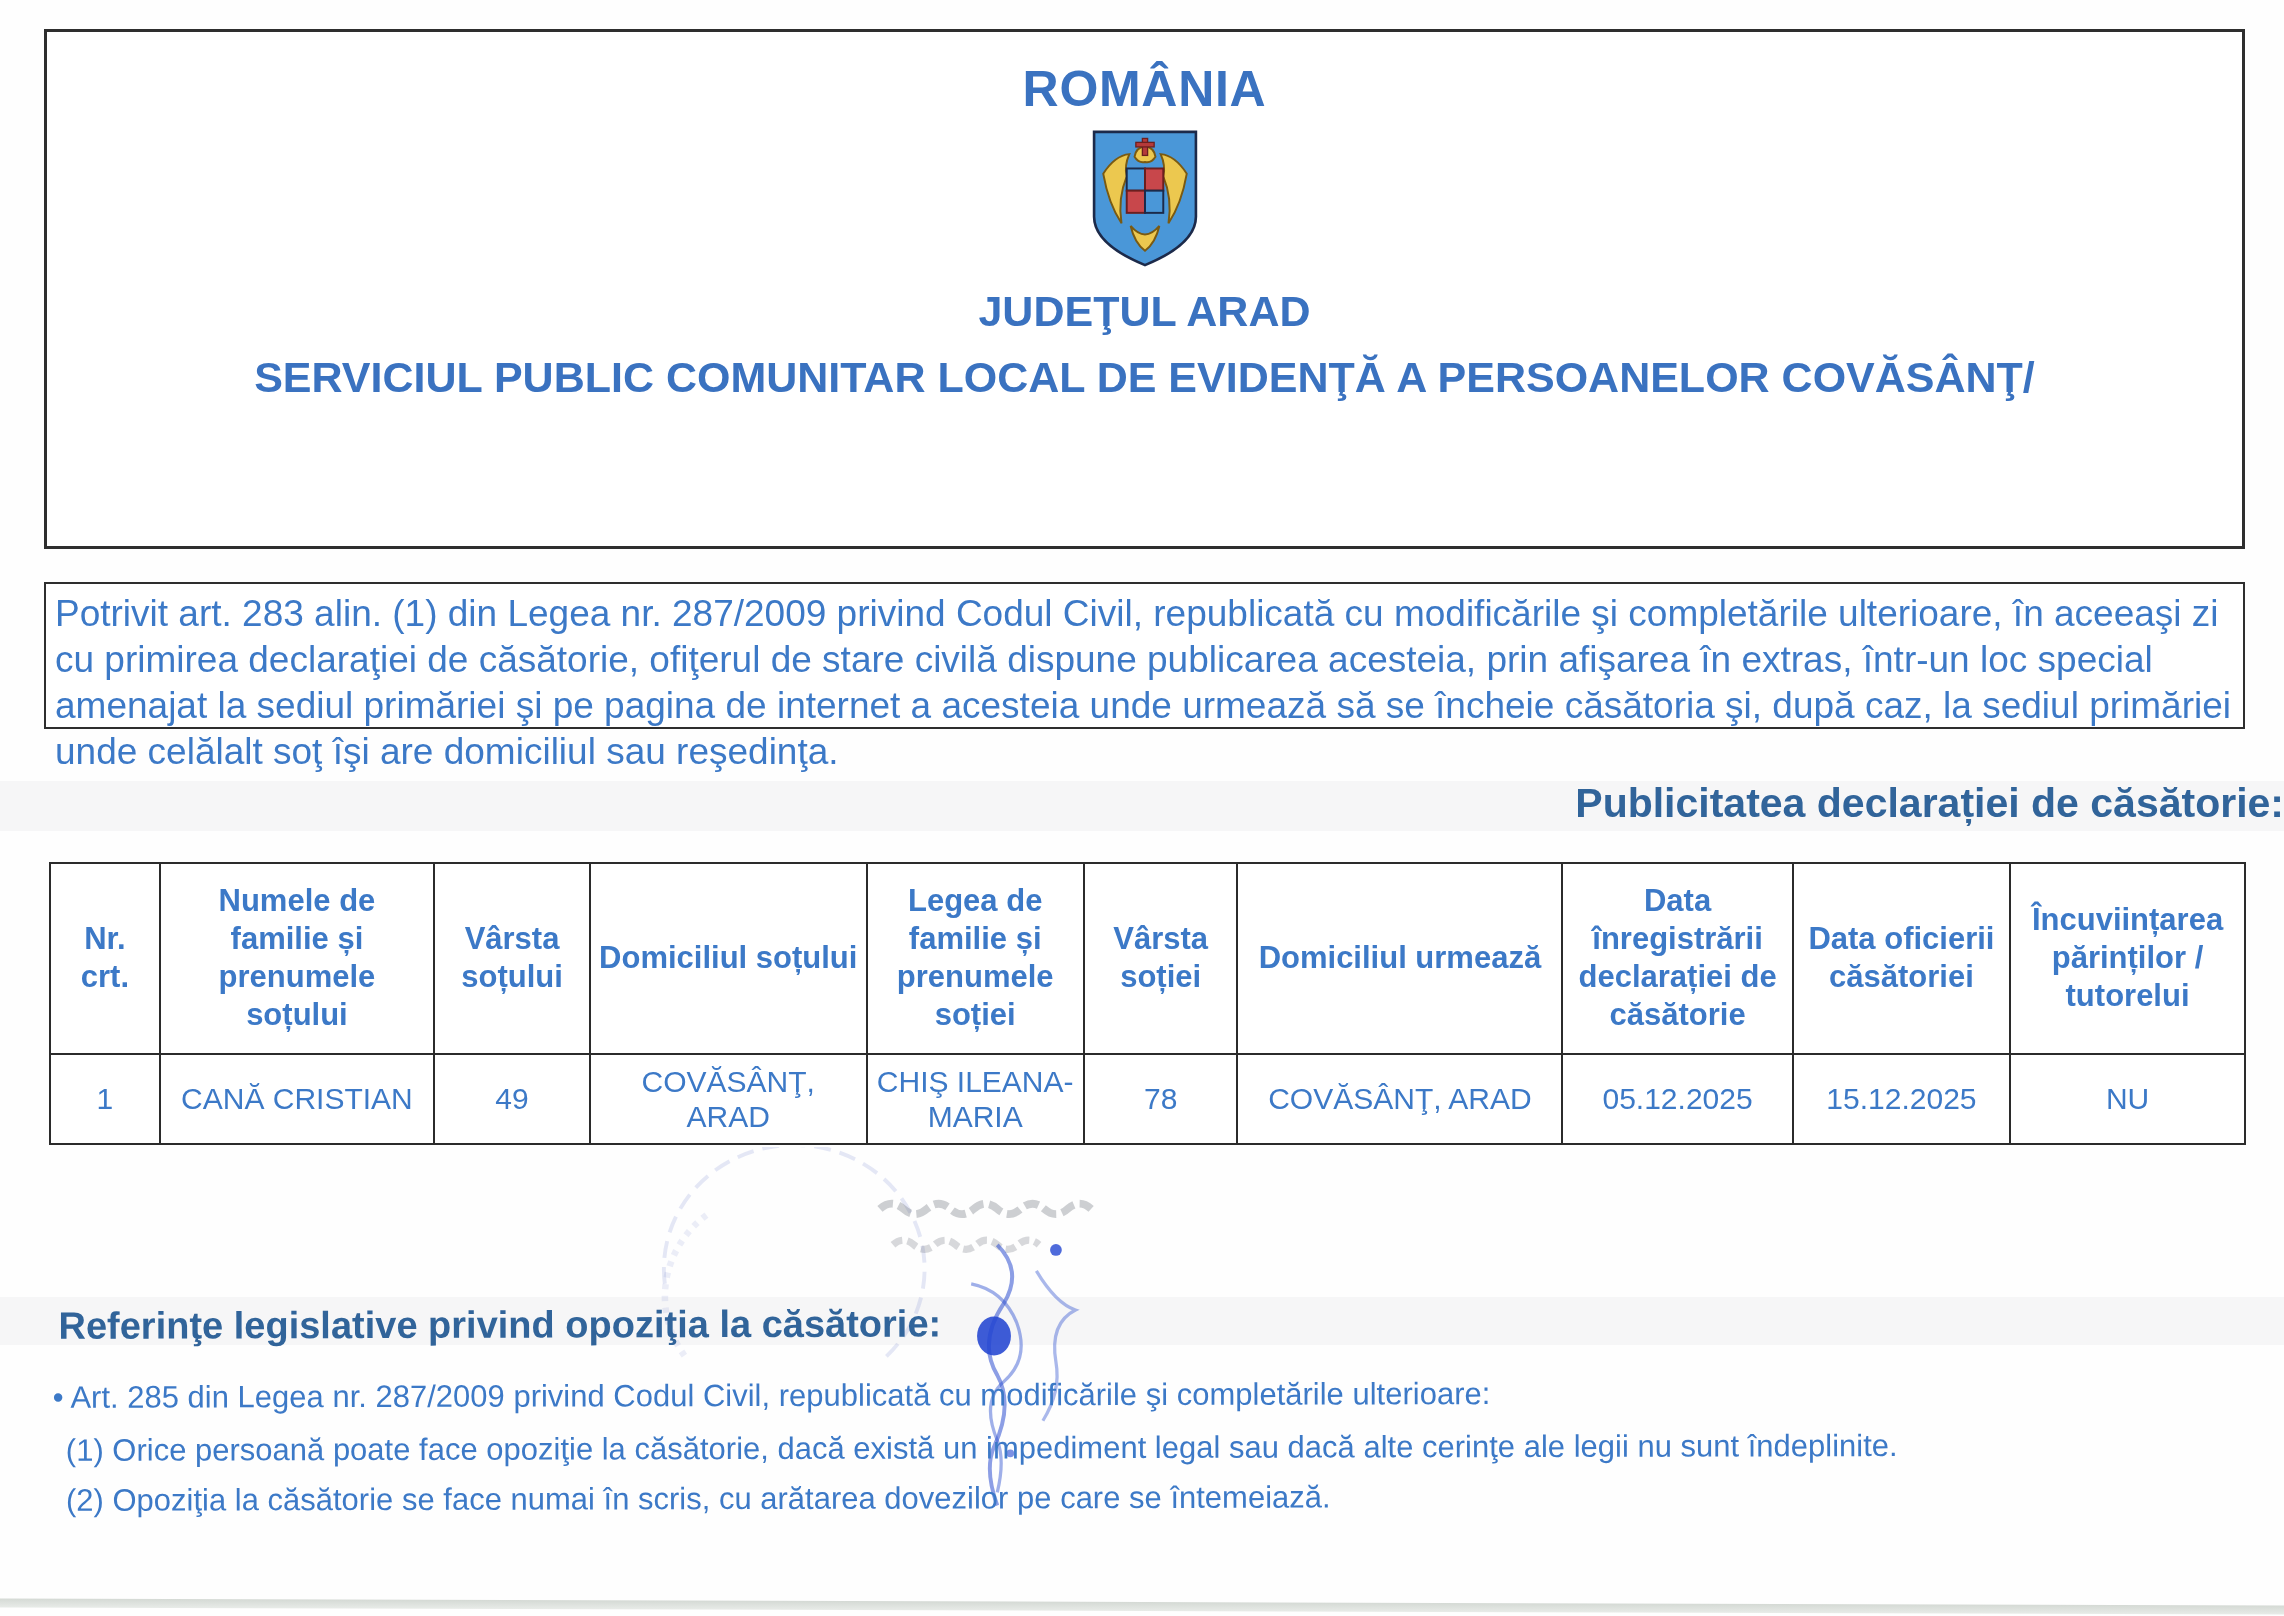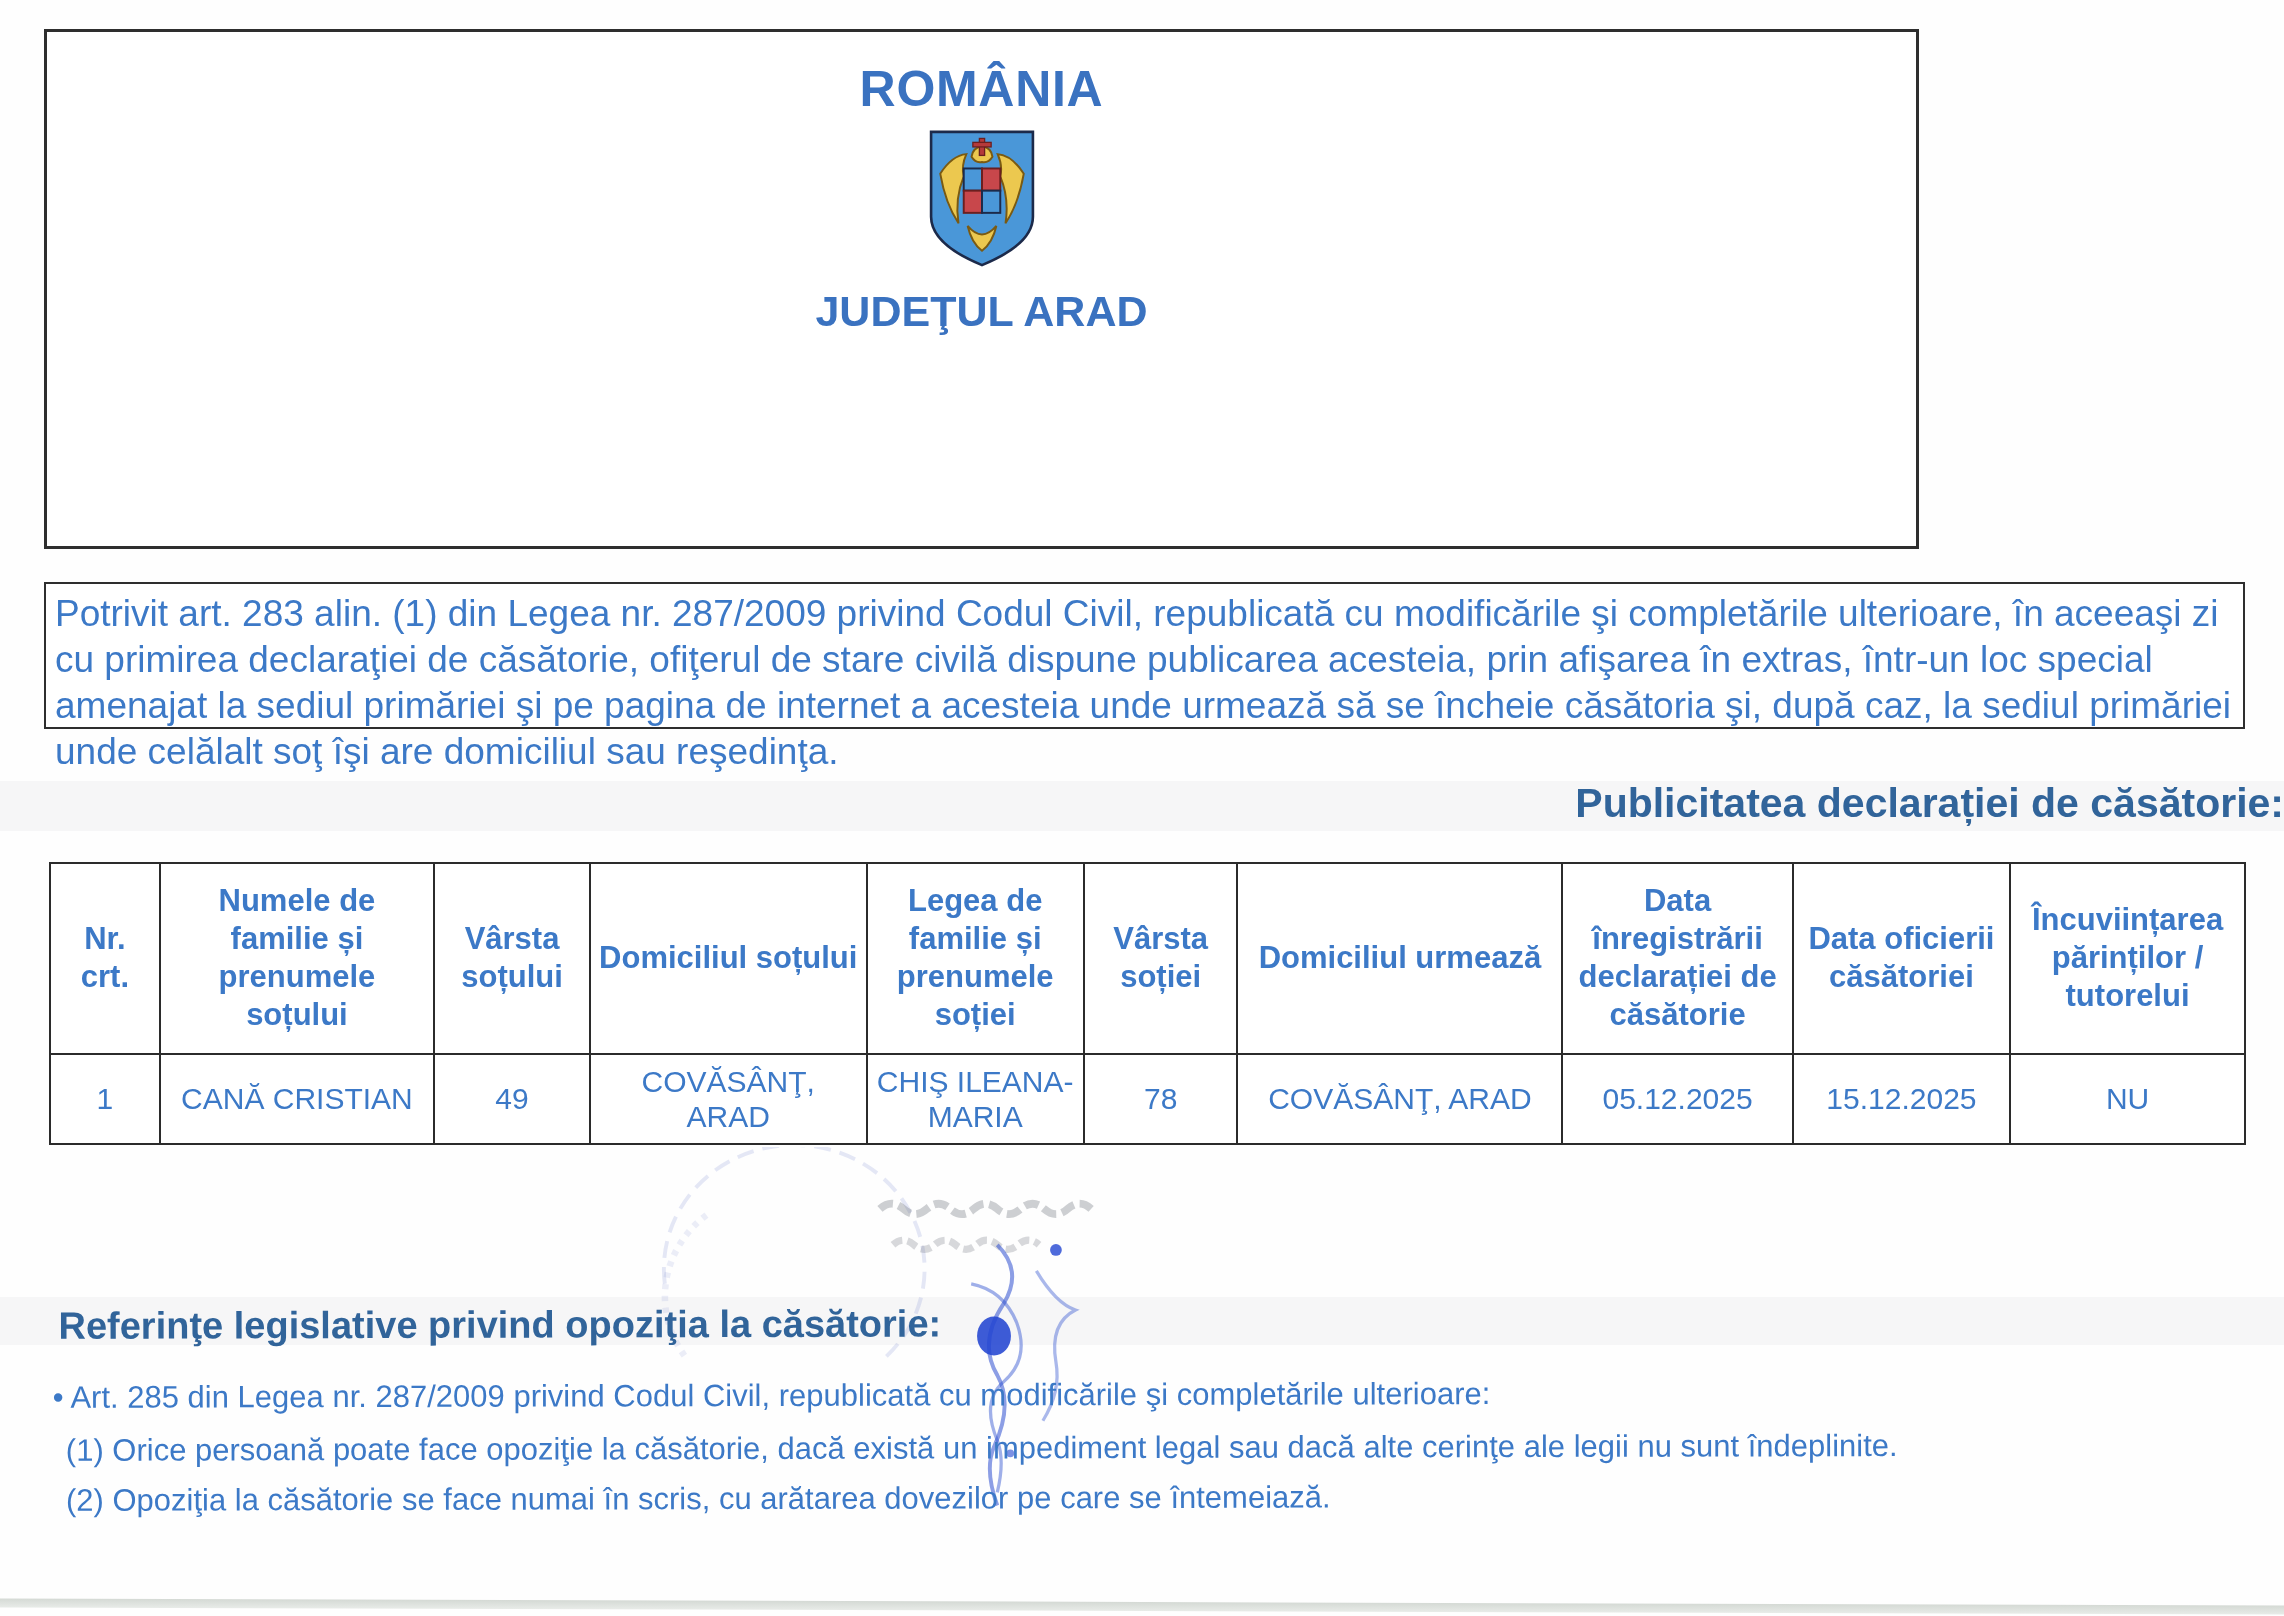--- a/index.html
+++ b/index.html
@@ -13,21 +13,21 @@
   }
   
   .streak{position:absolute;left:0;width:100%;background:rgba(140,145,150,0.07);}
   .bottom-scan-band{
     position:absolute;left:-13px;top:1602px;width:2310px;height:8.5px;
     background:linear-gradient(to bottom,#cdd3cd,#e4e8e4);
     transform:rotate(0.18deg);opacity:.85;
   }
   
   .header-box{
-    position:absolute;left:44px;top:29px;width:1875px;height:520px;
+    position:absolute;left:44px;top:29px;width:2201px;height:520px;
     border:3.3px solid #2e2e2e;box-sizing:border-box;background:#fff;
   }
   .country{
     position:absolute;top:28px;left:0;width:100%;text-align:center;
     font-size:50px;font-weight:bold;color:#3a72c0;letter-spacing:0.7px;
   }
   .coat{
     position:absolute;top:96px;left:50%;transform:translateX(-50%);
   }
   .institution{
@@ -100,20 +100,21 @@
       <rect x="56" y="62" width="28" height="34" fill="#4a97d8" stroke="#1c2a4a" stroke-width="3"></rect>
       <rect x="84" y="62" width="28" height="34" fill="#c8474b" stroke="#6b1f1f" stroke-width="3"></rect>
       <rect x="56" y="96" width="28" height="34" fill="#c8474b" stroke="#6b1f1f" stroke-width="3"></rect>
       <rect x="84" y="96" width="28" height="34" fill="#4a97d8" stroke="#1c2a4a" stroke-width="3"></rect>
 
       <path d="M62,150 q22,26 44,0 q-6,26 -22,38 q-16,-12 -22,-38 z" fill="#ecc84f" stroke="#7a5a12" stroke-width="3"></path>
     </svg>
 
     <div class="institution">
       <div class="line">JUDEŢUL ARAD</div>
+      <div class="line">SERVICIUL PUBLIC COMUNITAR LOCAL DE EVIDENŢĂ A PERSOANELOR COVĂSÂNŢ/</div>
     </div>
   </div>
 
   <div class="legal-box">
     <div class="legal-text">Potrivit art. 283 alin. (1) din Legea nr. 287/2009 privind Codul Civil, republicată cu modificările şi completările ulterioare, în aceeaşi zi cu primirea declaraţiei de căsătorie, ofiţerul de stare civilă dispune publicarea acesteia, prin afişarea în extras, într-un loc special amenajat la sediul primăriei şi pe pagina de internet a acesteia unde urmează să se încheie căsătoria şi, după caz, la sediul primăriei unde celălalt soţ îşi are domiciliul sau reşedinţa.</div>
   </div>
 
   <div class="section-title">Publicitatea declarației de căsătorie:</div>
 
   <table class="pub">

